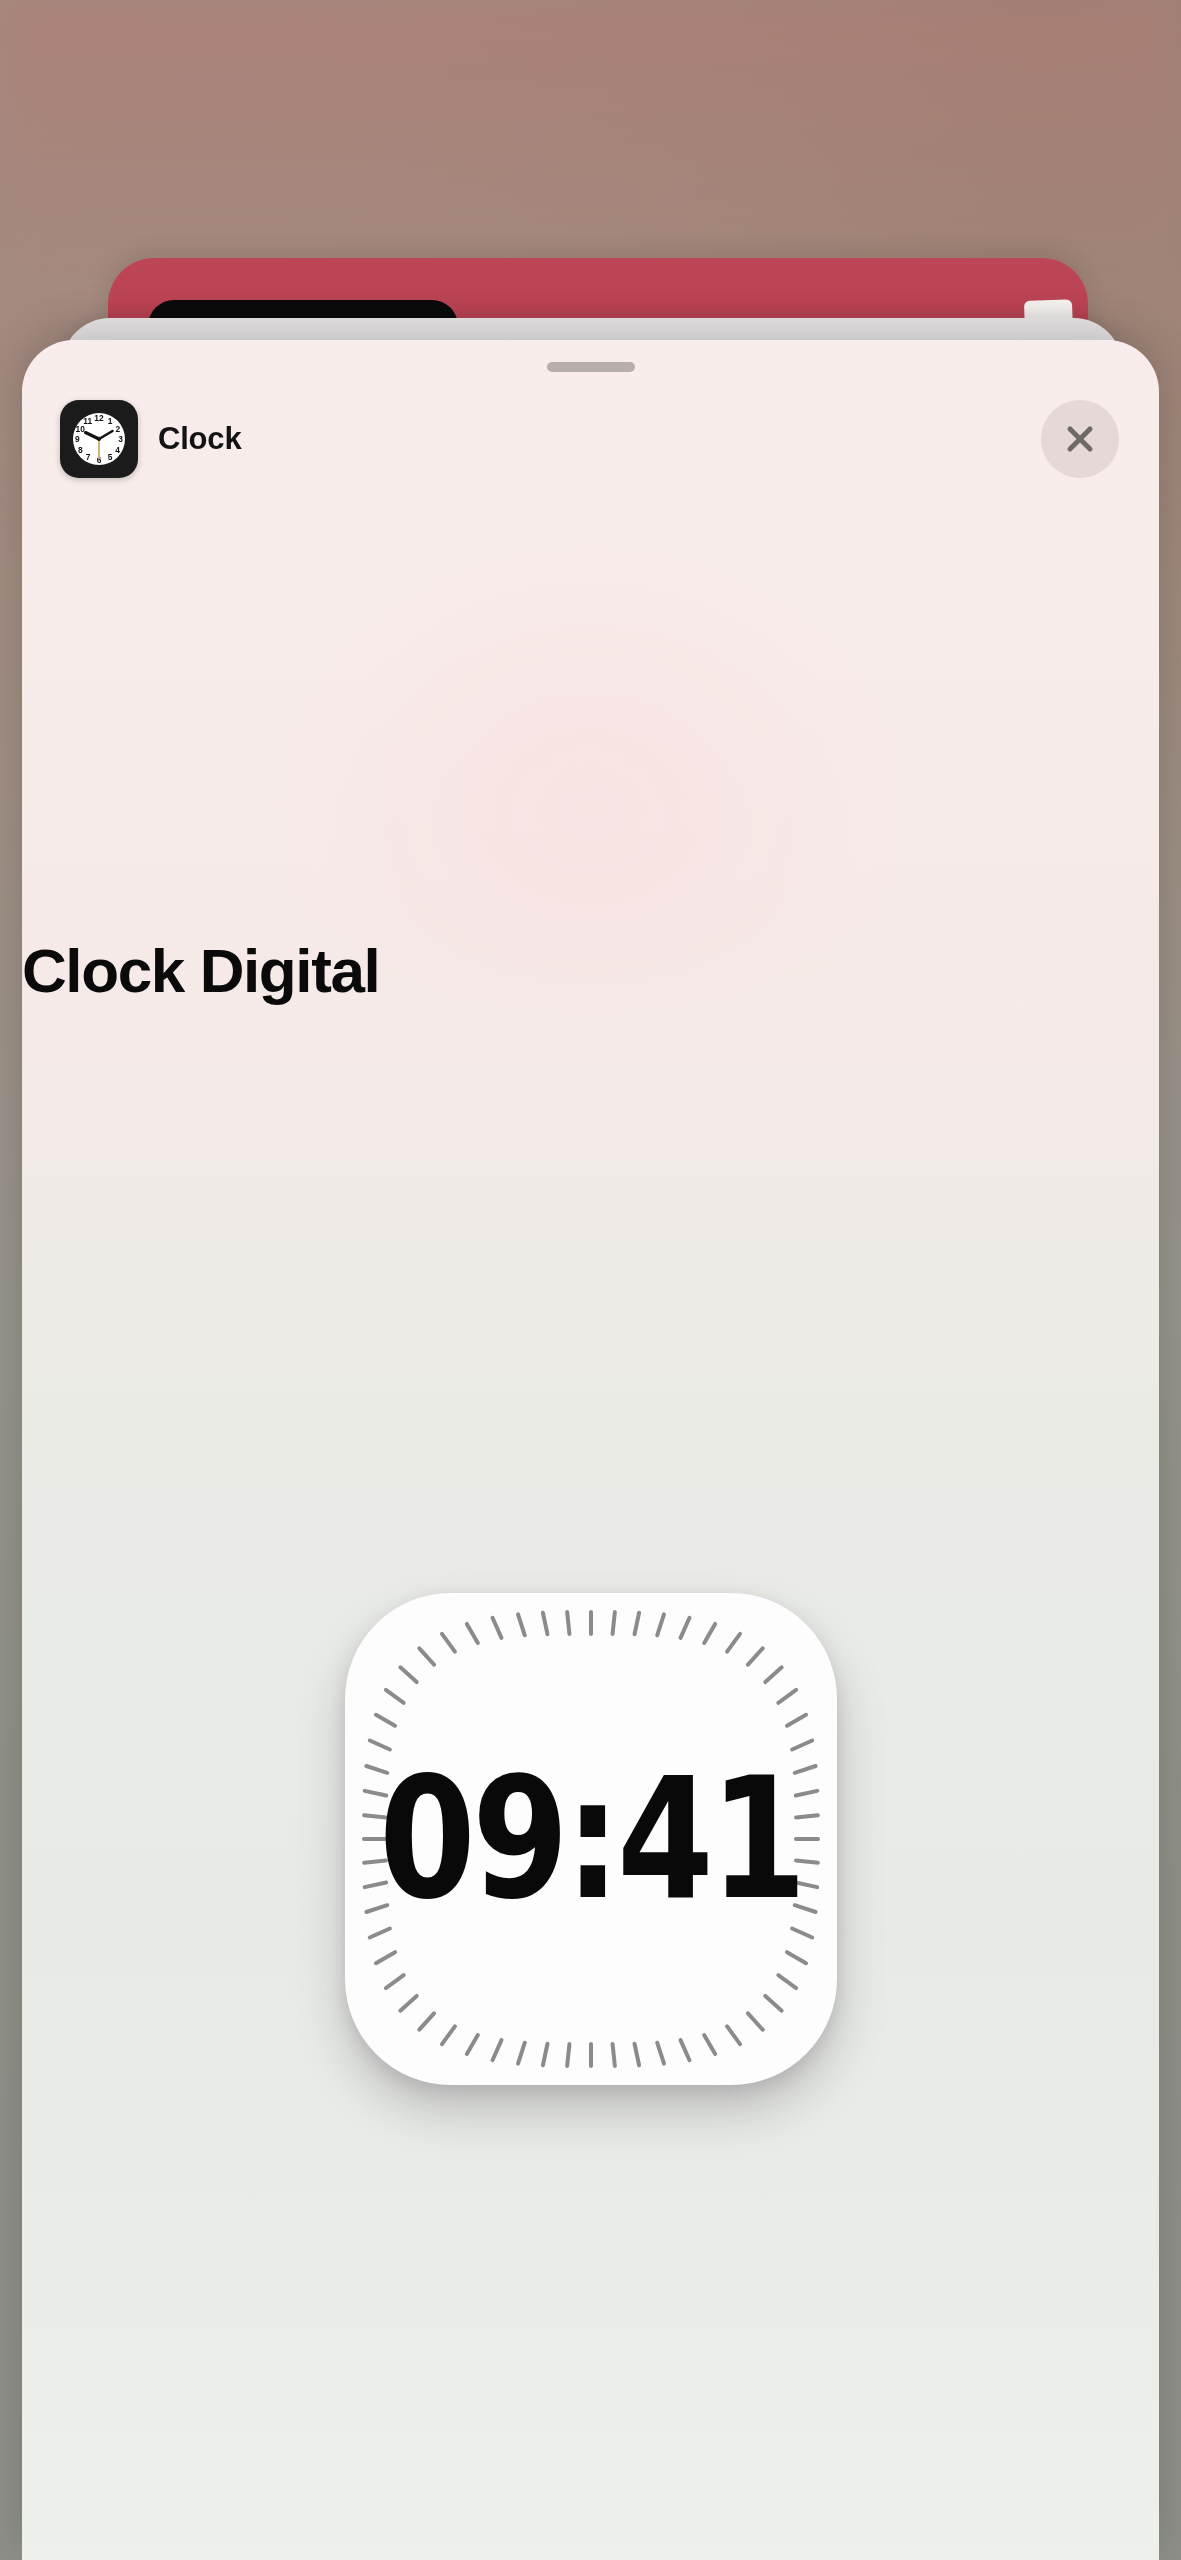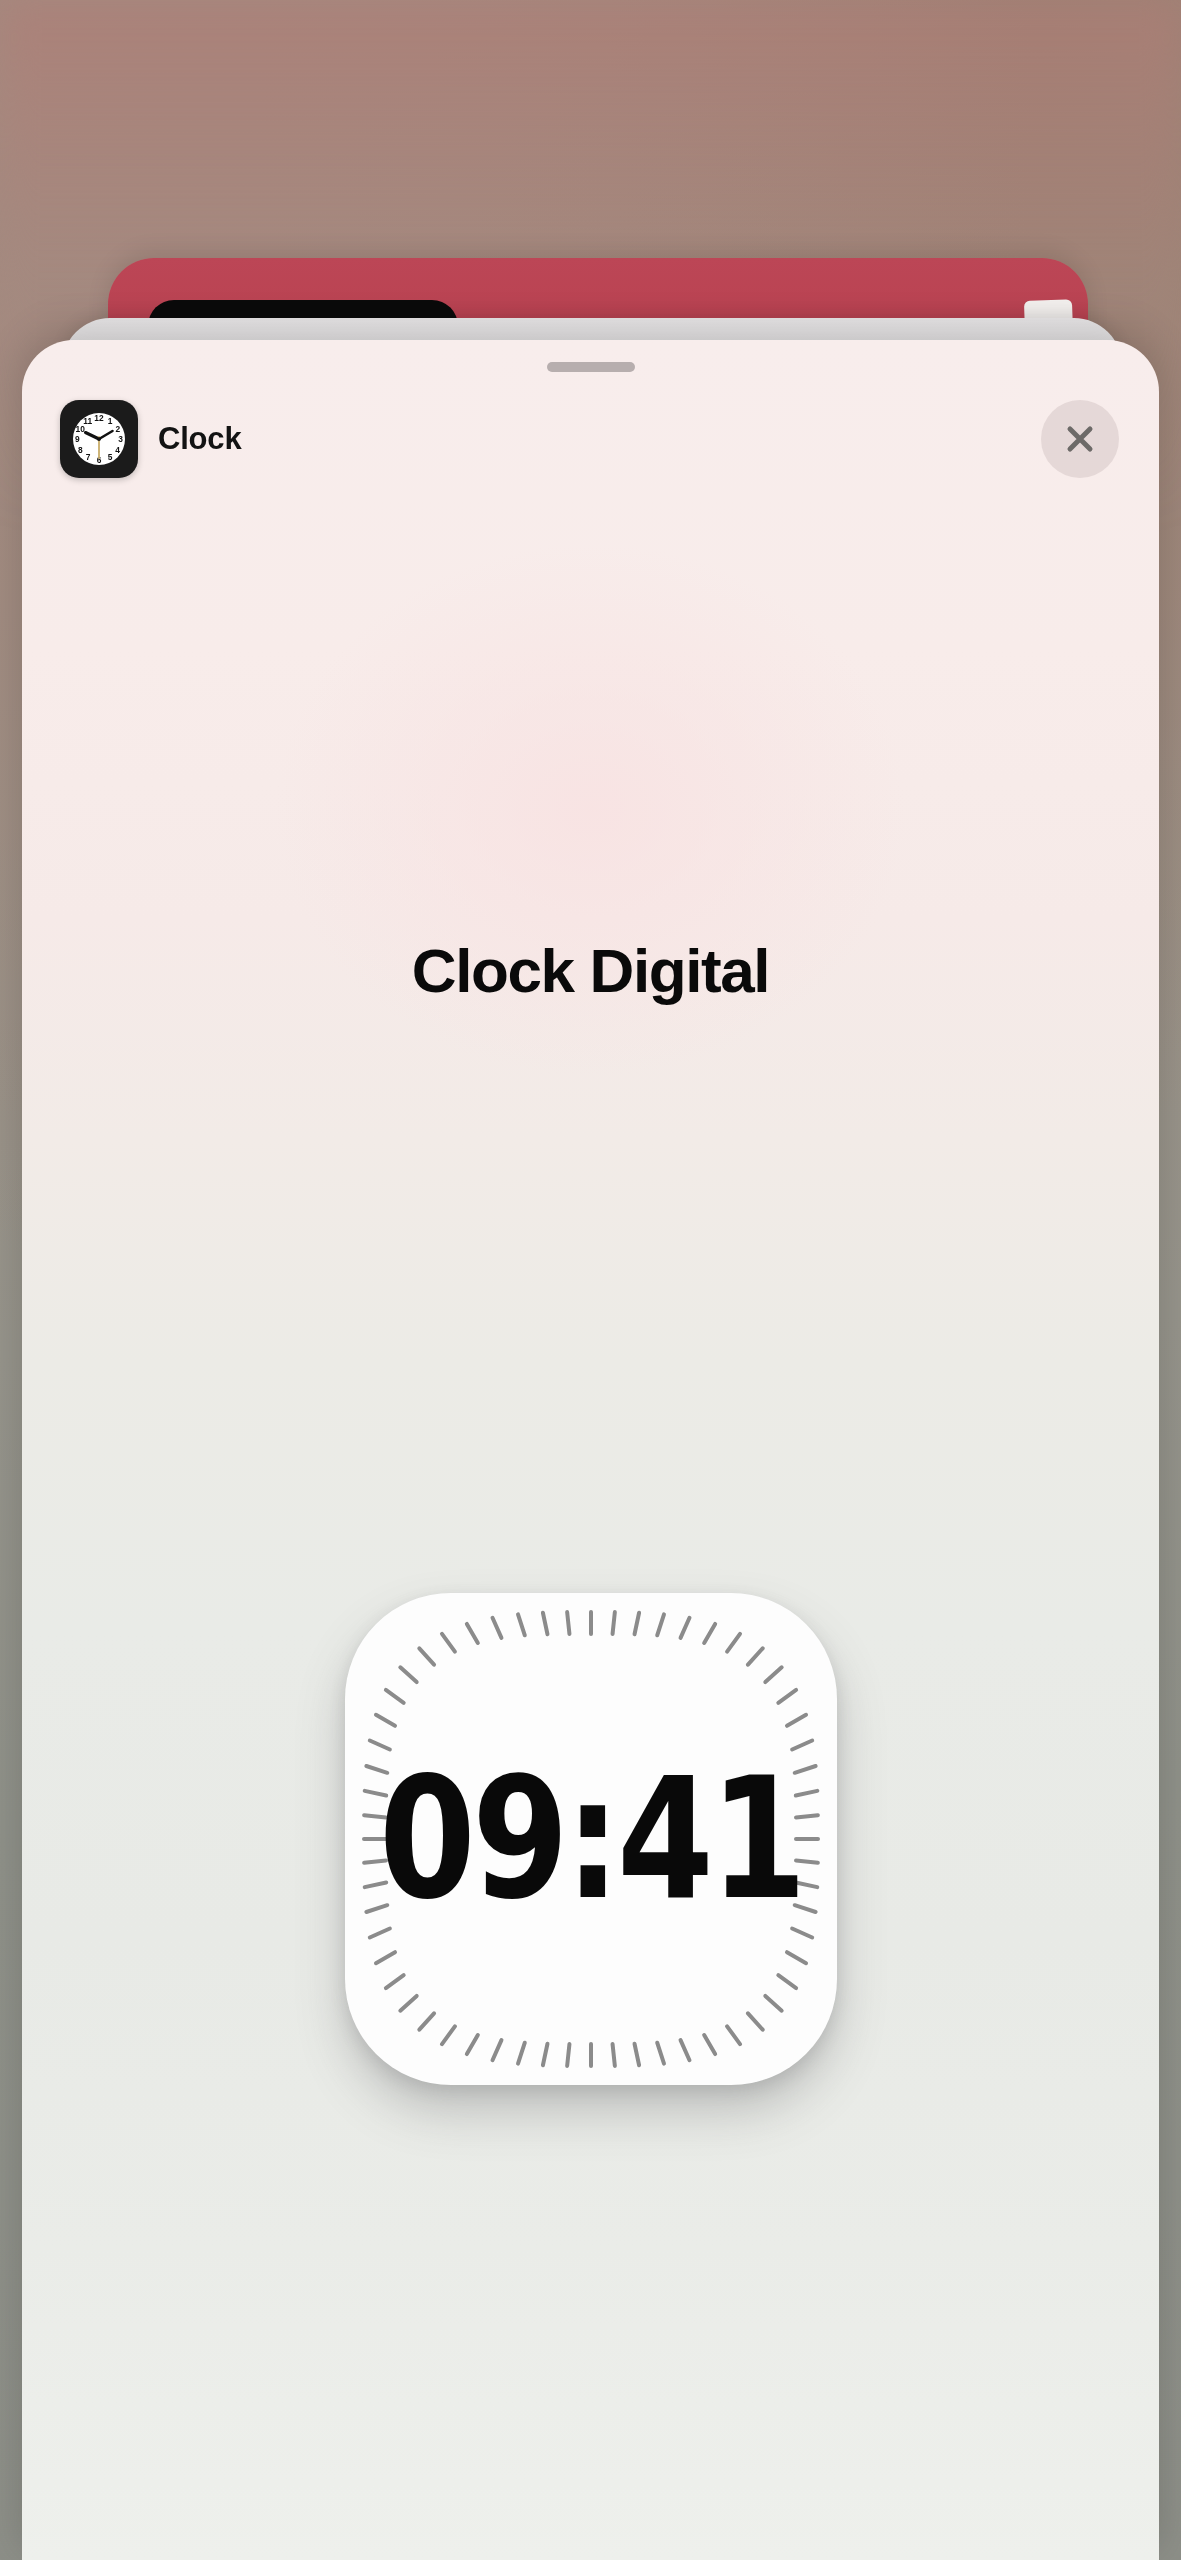--- a/index.html
+++ b/index.html
@@ -118,21 +118,21 @@
     position:absolute; right:40px; top:12px;
     width:78px; height:78px; border-radius:50%;
     background:rgba(185,170,170,.30);
     display:flex; align-items:center; justify-content:center;
     border:none; cursor:pointer; padding:0;
   }
   .close-btn svg { display:block; }
 
   
   .title-block {
-    position:absolute; left:0; right:0; top:598px; text-align:center;
+    position:absolute; left:0; right:0; top:598px; text-align:left;
   }
   .widget-title {
     font-size:62px; font-weight:bold; color:#0a0a0a;
     letter-spacing:-1.4px; line-height:1.06;
   }
   .widget-subtitle {
     margin-top:22px;
     font-size:37px; font-weight:normal; color:#a99c9c;
     letter-spacing:-.3px;
   }

